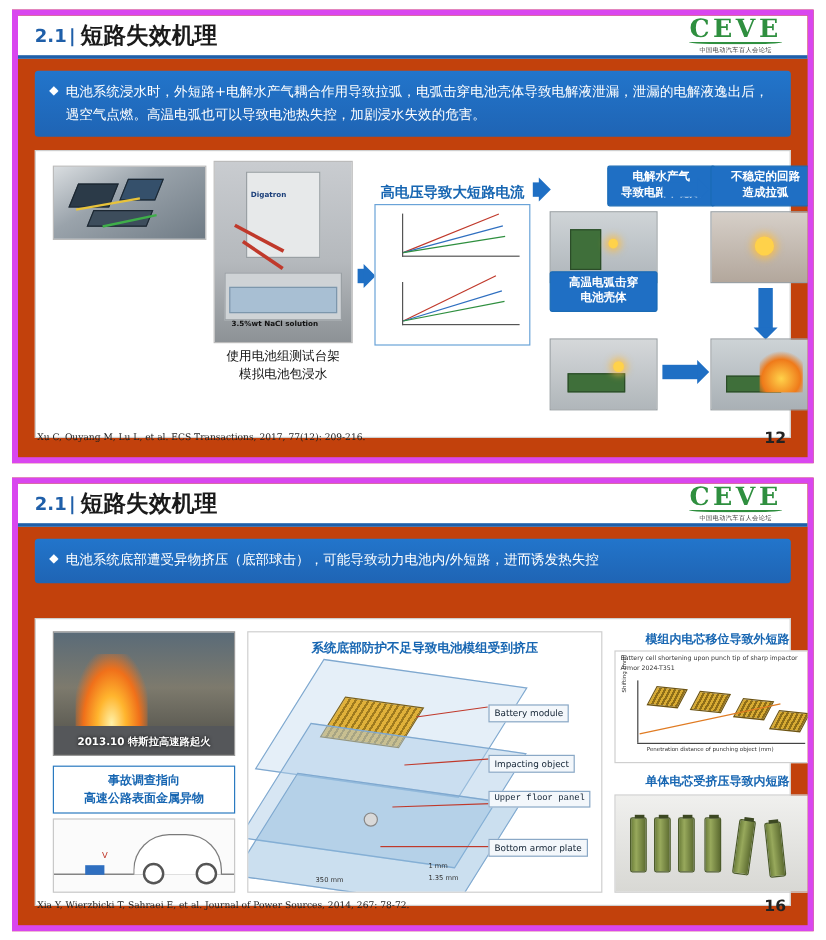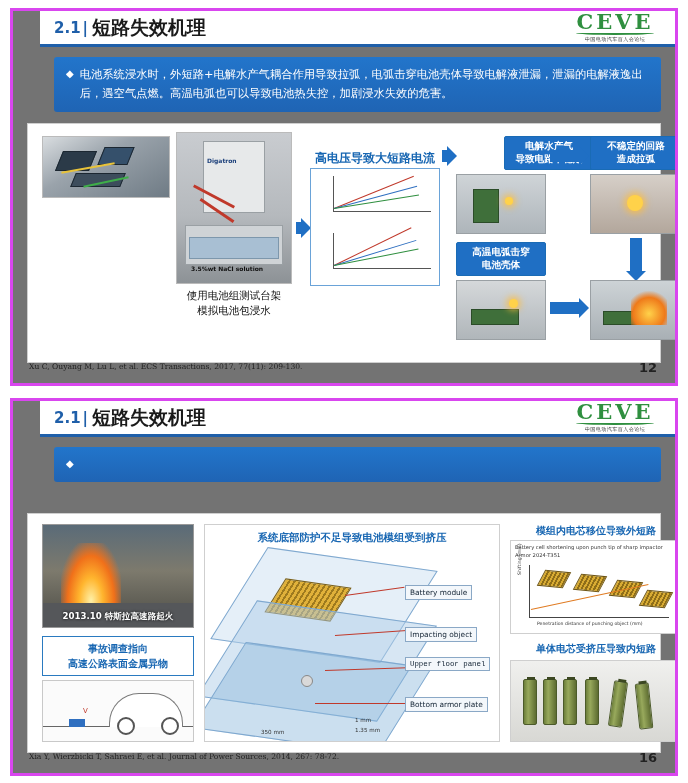--- a/index.html
+++ b/index.html
@@ -10,24 +10,23 @@
   }
   .page {
     width: 688px; height: 783px;
     position: relative;
     background: #ffffff;
     overflow: hidden;
   }
   .slide {
     position: absolute;
     left: 10px; width: 668px;
-    background: #737373;
-    border: 3px solid #d946ef;
+    background: #c2410c;
+    border: 5px solid #d946ef;
     overflow: hidden;
-    padding-left: 27px;
   }
   #slide-1 { top: 8px; height: 378px; }
   #slide-2 { top: 398px; height: 378px; }
 
   
   .slide-header {
     position: relative;
     height: 36px;
     border-bottom: 3px solid #1f5fa9;
     background: #ffffff;
@@ -210,21 +209,21 @@
     color: #fff;
     font-size: 9.6px;
     font-weight: bold;
     text-align: center;
     line-height: 1.35;
     display: flex; align-items: center; justify-content: center;
     padding: 2px;
     border-radius: 2px;
   }
   #sb-1 { left: 428px; top: 12px; width: 90px; height: 34px; margin-left: 48px; }
-  #sb-2 { left: 428px; top: 118px; width: 90px; height: 34px; }
+  #sb-2 { left: 428px; top: 100px; width: 90px; height: 34px; }
   #sb-3 { left: 562px; top: 12px; width: 92px; height: 34px; }
   #sb-4 { left: 562px; top: 118px; width: 92px; height: 34px; }
 
   .minipic {
     position: absolute;
     border: 1px solid #9aa0a4;
     overflow: hidden;
   }
   #mp-1 { left:428px; top:50px; width:90px; height:60px;
     background: linear-gradient(180deg,#cfd4d7 0%, #aeb5ba 100%); }
@@ -469,41 +468,42 @@
 
       <div class="arrow right" style="left:522px; top:178px; width:30px;"></div>
 
       <div class="stepbox" id="sb-2">高温电弧击穿<br>电池壳体</div>
       <div class="minipic" id="mp-3">
         <div class="cell" style="left:14px; top:28px; width:48px; height:16px;"></div>
         <div class="spark" style="left:52px; top:18px; width:9px; height:9px;"></div>
       </div>
     </div>
 
-    <div class="ref">Xu C, Ouyang M, Lu L, et al. ECS Transactions, 2017, 77(11): 209-130.</div>
+    <div class="ref">Xu C, Ouyang M, Lu L, et al. ECS Transactions, 2017, 77(12): 209-216.</div>
     <div class="pagenum">12</div>
   </div>
 
   <div class="slide" id="slide-2">
 
     <div class="slide-header">
       <div class="header-title-wrap">
         <span class="title-num">2.1</span>
         <span class="title-bar-sep">|</span>
         <span class="title-text">短路失效机理</span>
       </div>
       <div class="logo">
         <div class="logo-main">CEVE</div>
         <div class="logo-swoosh"></div>
         <div class="logo-sub">中国电动汽车百人会论坛</div>
       </div>
     </div>
 
     <div class="callout">
       <span class="diamond">◆</span>
+      <span class="ctext">电池系统底部遭受异物挤压（底部球击），可能导致动力电池内/外短路，进而诱发热失控</span>
     </div>
 
     <div class="body-area" id="body-2">
 
       <div class="s2-photo">
         <div class="fire"></div>
         <div class="road"></div>
         <div class="caption">2013.10 特斯拉高速路起火</div>
       </div>
 

